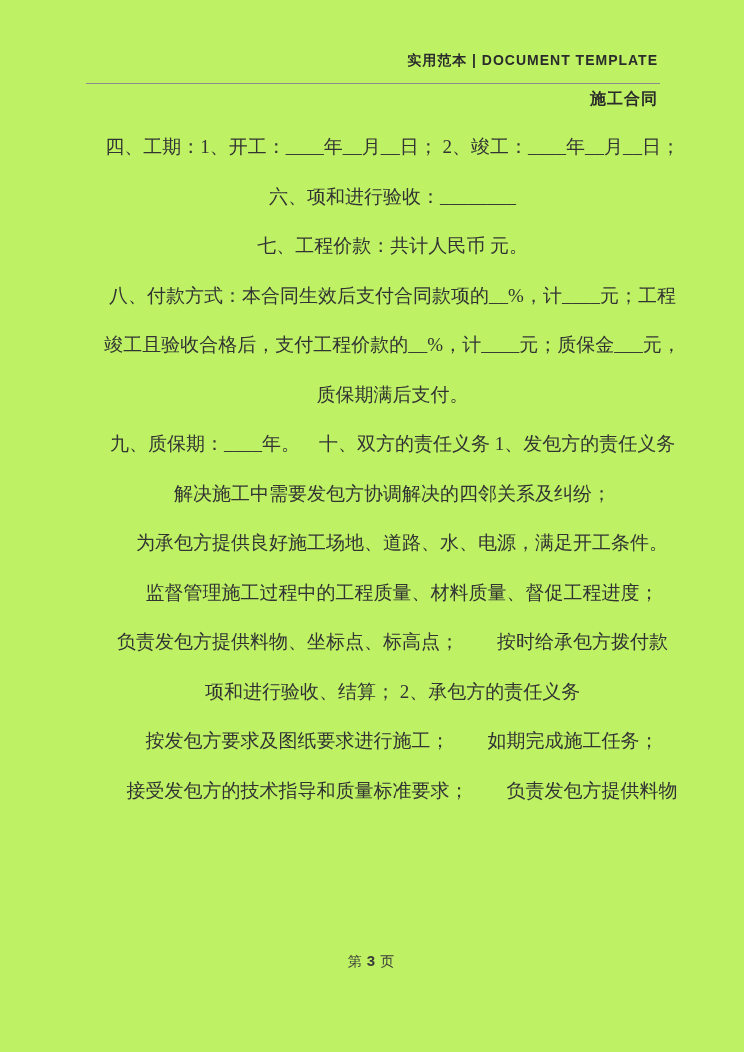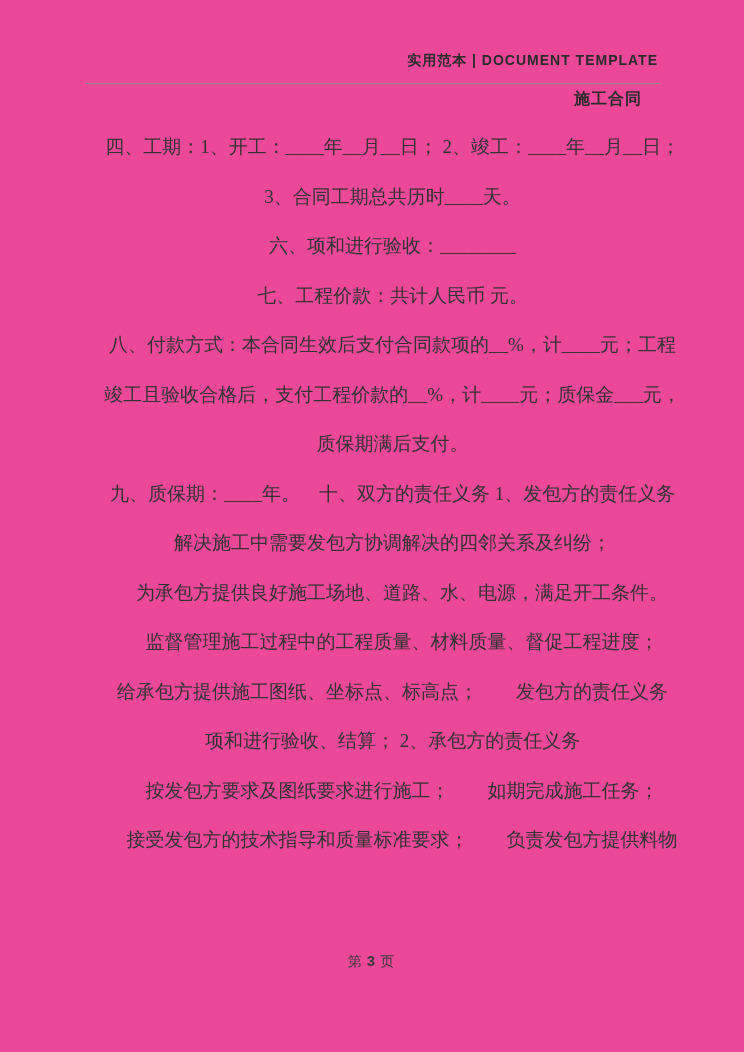--- a/index.html
+++ b/index.html
@@ -1,21 +1,21 @@
 <!DOCTYPE html>
 <html><head>
 <meta charset="utf-8">
 <style>
   * { margin: 0; padding: 0; box-sizing: border-box; }
   html, body { background: #ffffff; }
   .page {
     position: relative;
     width: 744px;
     height: 1052px;
-    background: #ec4899;
+    background: #bef264;
     overflow: hidden;
     font-family: "Liberation Serif", "DejaVu Serif", serif;
   }
   .brand {
     position: absolute;
     top: 52px;
     right: 86px;
     font-family: "Liberation Sans", "DejaVu Sans", sans-serif;
     font-weight: bold;
     font-size: 14px;
@@ -27,21 +27,21 @@
     position: absolute;
     top: 83px;
     left: 86px;
     width: 574px;
     height: 1px;
     background: #8c8c8c;
   }
   .doc-title {
     position: absolute;
     top: 89px;
-    right: 102px;
+    right: 86px;
     font-family: "Liberation Sans", "DejaVu Sans", sans-serif;
     font-weight: bold;
     font-size: 16px;
     letter-spacing: 1px;
     color: #2b2b2b;
   }
   .doc-body {
     position: absolute;
     top: 122px;
     left: 95px;
@@ -78,31 +78,30 @@
 <div class="page">
 
   <div class="brand">实用范本 | DOCUMENT TEMPLATE</div>
 
   <div class="rule"></div>
 
   <div class="doc-title">施工合同</div>
 
   <div class="doc-body">
     <div class="line">四、工期：1、开工：____年__月__日； 2、竣工：____年__月__日；</div>
-    <div class="line">3、合同工期总共历时____天。</div>
     <div class="line">六、项和进行验收：________</div>
     <div class="line">七、工程价款：共计人民币 元。</div>
     <div class="line">八、付款方式：本合同生效后支付合同款项的__%，计____元；工程</div>
     <div class="line">竣工且验收合格后，支付工程价款的__%，计____元；质保金___元，</div>
     <div class="line">质保期满后支付。</div>
     <div class="line">九、质保期：____年。　十、双方的责任义务 1、发包方的责任义务</div>
     <div class="line">解决施工中需要发包方协调解决的四邻关系及纠纷；</div>
     <div class="line">　为承包方提供良好施工场地、道路、水、电源，满足开工条件。</div>
     <div class="line">　监督管理施工过程中的工程质量、材料质量、督促工程进度；</div>
-    <div class="line">给承包方提供施工图纸、坐标点、标高点；　　发包方的责任义务</div>
+    <div class="line">负责发包方提供料物、坐标点、标高点；　　按时给承包方拨付款</div>
     <div class="line">项和进行验收、结算； 2、承包方的责任义务</div>
     <div class="line">　按发包方要求及图纸要求进行施工；　　如期完成施工任务；</div>
     <div class="line">　接受发包方的技术指导和质量标准要求；　　负责发包方提供料物</div>
   </div>
 
   <div class="footer">
     <span>第</span><span class="pg-num">3</span><span>页</span>
   </div>
 
 </div>

